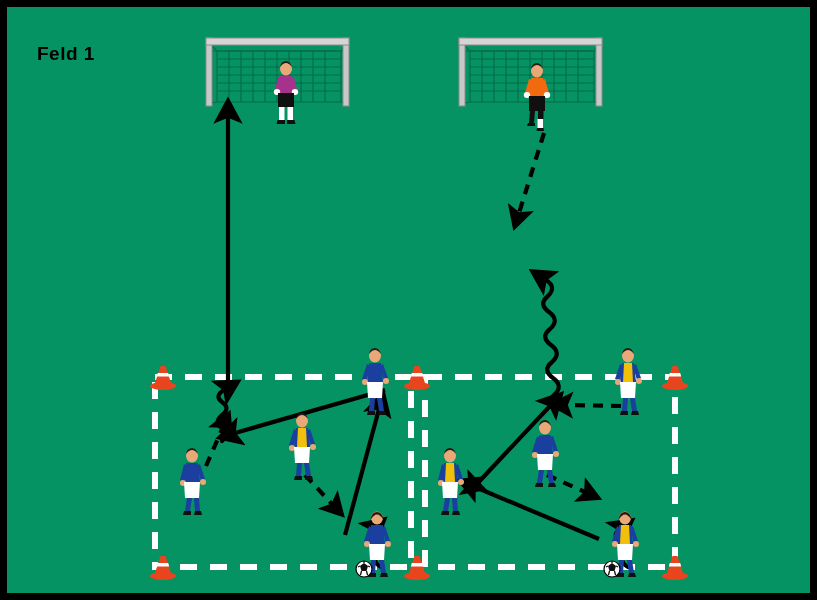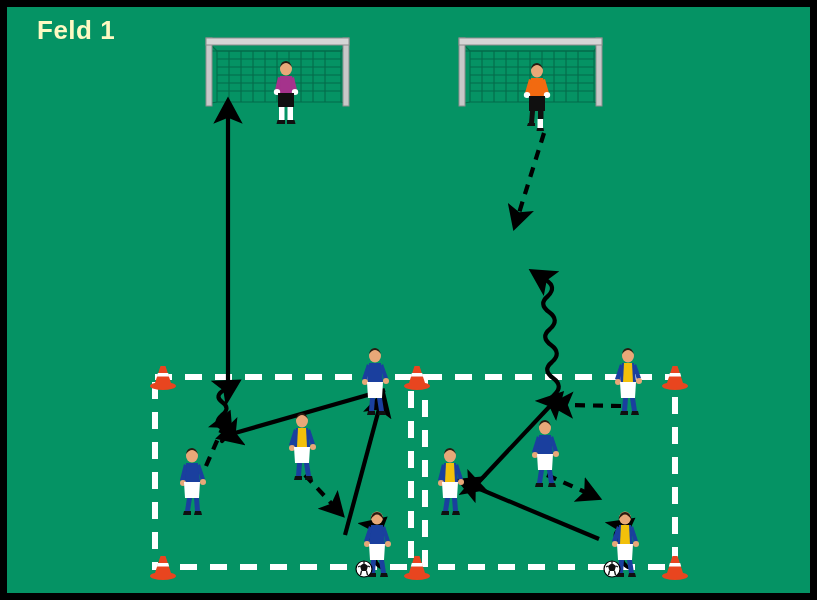--- a/index.html
+++ b/index.html
@@ -1,19 +1,19 @@
 <!DOCTYPE html>
 <html><head>
 <meta charset="utf-8">
 <style>
   html,body{margin:0;padding:0;background:#ffffff;}
   body{font-family:"Liberation Sans",sans-serif;}
   #stage{position:relative;width:817px;height:600px;overflow:hidden;background:#000;}
   #field{position:absolute;left:7px;top:7px;width:803px;height:586px;background:#059364;overflow:hidden;}
-  #title{position:absolute;left:30px;top:8px;font-size:26px;font-weight:bold;color:#fef9c3;letter-spacing:.5px;}
+  #title{position:absolute;left:30px;top:36px;font-size:19px;font-weight:bold;color:#000000;letter-spacing:.5px;}
   .layer{position:absolute;left:0;top:0;width:803px;height:586px;}
 </style>
 </head>
 <body>
 
 <div id="stage">
   <div id="field">
 
     <div id="title">Feld 1</div>
 

